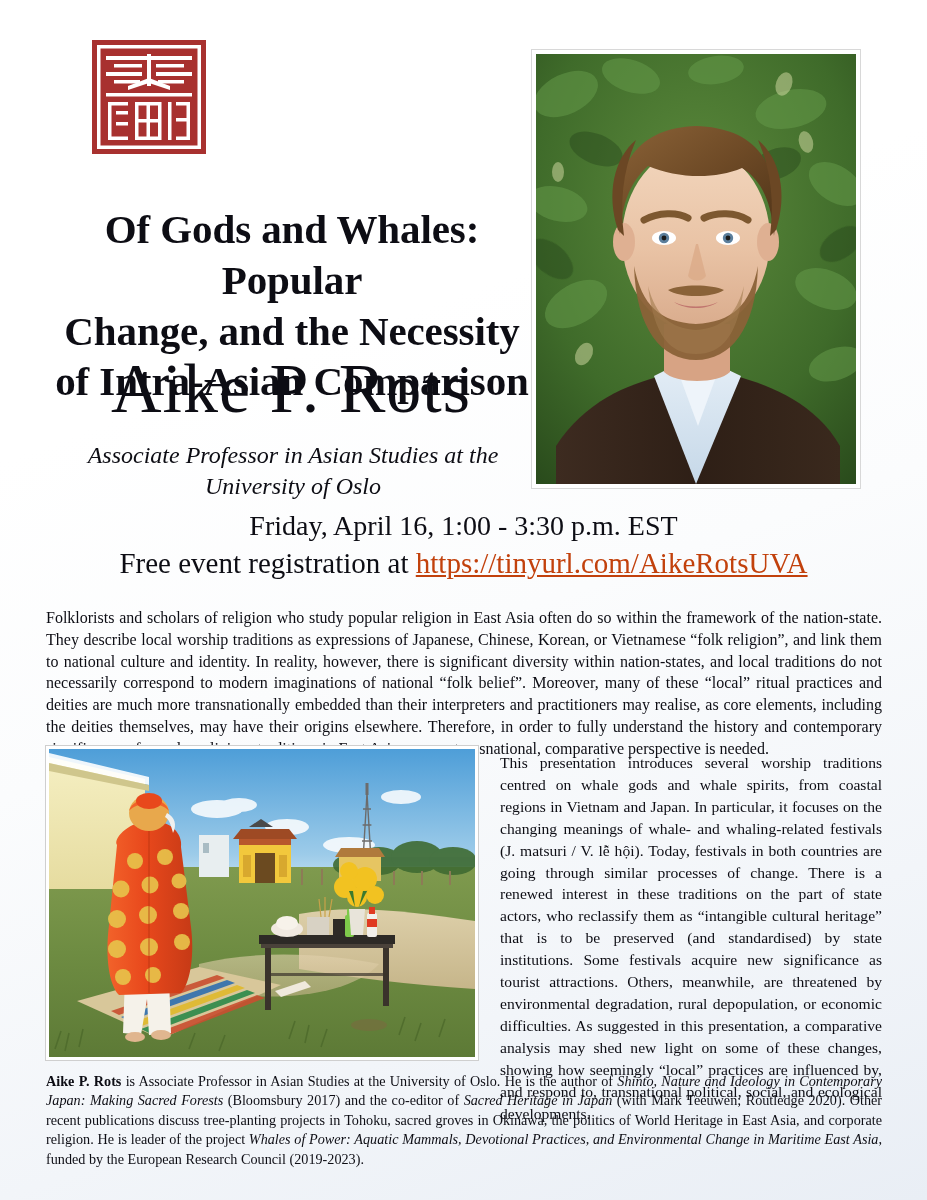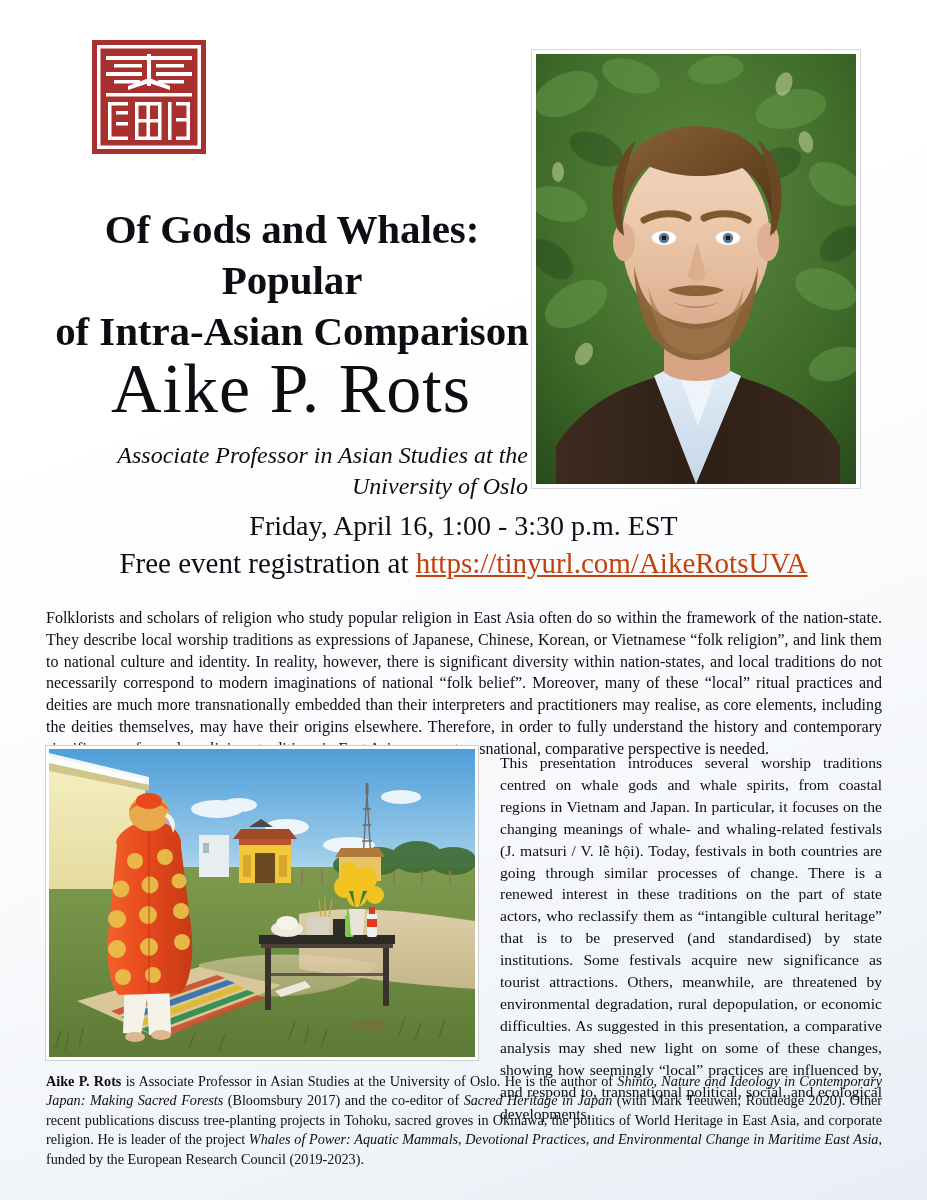--- a/index.html
+++ b/index.html
@@ -92,21 +92,21 @@
     font-weight: normal;
   }
   .speaker-role {
     position: absolute;
     left: 58px;
     top: 440px;
     width: 470px;
     font-style: italic;
     font-size: 24px;
     line-height: 1.28;
-    text-align: right;
+    text-align: center;
   }
 
   
   .event-date {
     position: absolute;
     left: 0; right: 0;
     top: 511px;
     text-align: center;
     font-size: 28px;
     line-height: 1.1;
@@ -315,20 +315,21 @@
 
       <path d="M132 236 C144 230 176 230 188 236 C176 244 144 244 132 236 Z" fill="#8a6238"></path>
 
       <path d="M138 248 C150 256 170 256 182 248 C170 254 150 254 138 248 Z" fill="#c0756e"></path>
     </svg>
   </div>
 </div>
 
 <div class="talk-title">
   <div>Of Gods and Whales: Popular</div>
+  <div>Change, and the Necessity</div>
   <div>of Intra-Asian Comparison</div>
 </div>
 
 <div class="speaker-name">Aike P. Rots</div>
 <div class="speaker-role">Associate Professor in Asian Studies at the University of Oslo</div>
 
 <div class="event-date">Friday, April 16, 1:00 - 3:30 p.m. EST</div>
 <div class="event-reg"><span>Free event registration at </span><a class="reg-link" href="#">https://tinyurl.com/AikeRotsUVA</a></div>
 
 <div class="abstract-top">Folklorists and scholars of religion who study popular religion in East Asia often do so within the framework of the nation-state. They describe local worship traditions as expressions of Japanese, Chinese, Korean, or Vietnamese “folk religion”, and link them to national culture and identity. In reality, however, there is significant diversity within nation-states, and local traditions do not necessarily correspond to modern imaginations of national “folk belief”. Moreover, many of these “local” ritual practices and deities are much more transnationally embedded than their interpreters and practitioners may realise, as core elements, including the deities themselves, may have their origins elsewhere. Therefore, in order to fully understand the history and contemporary significance of popular religious traditions in East Asia, a more transnational, comparative perspective is needed.</div>

